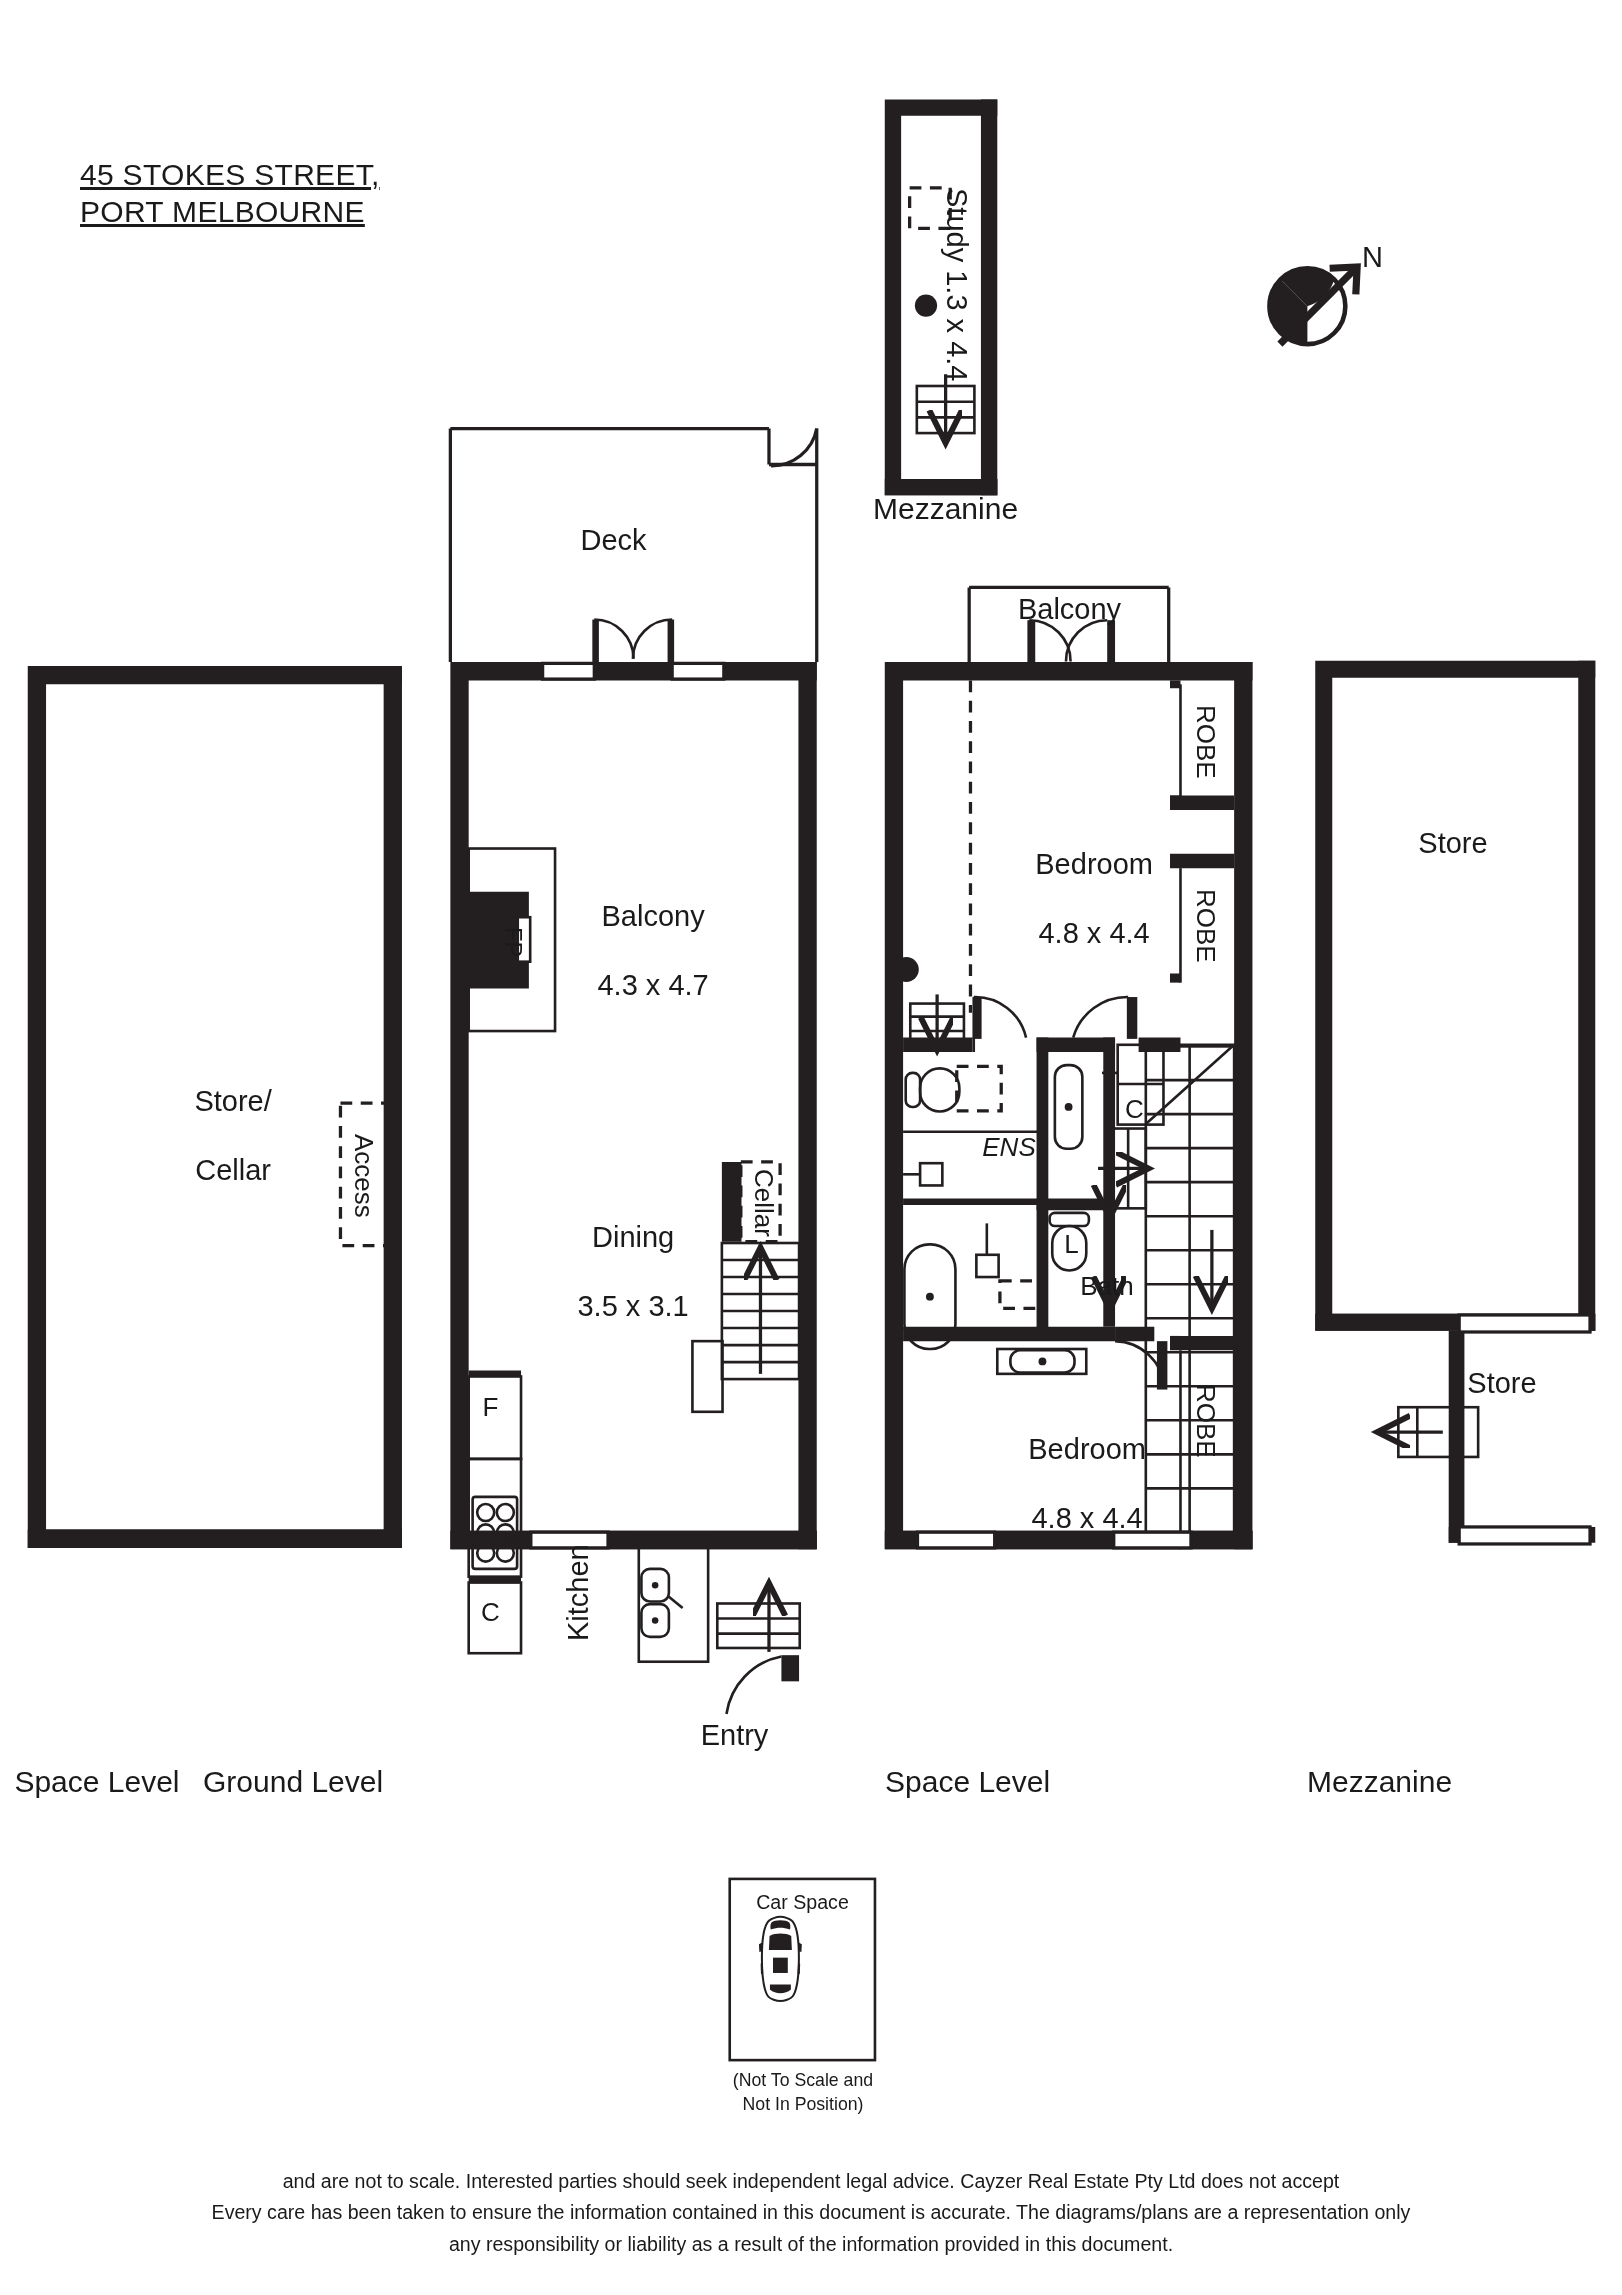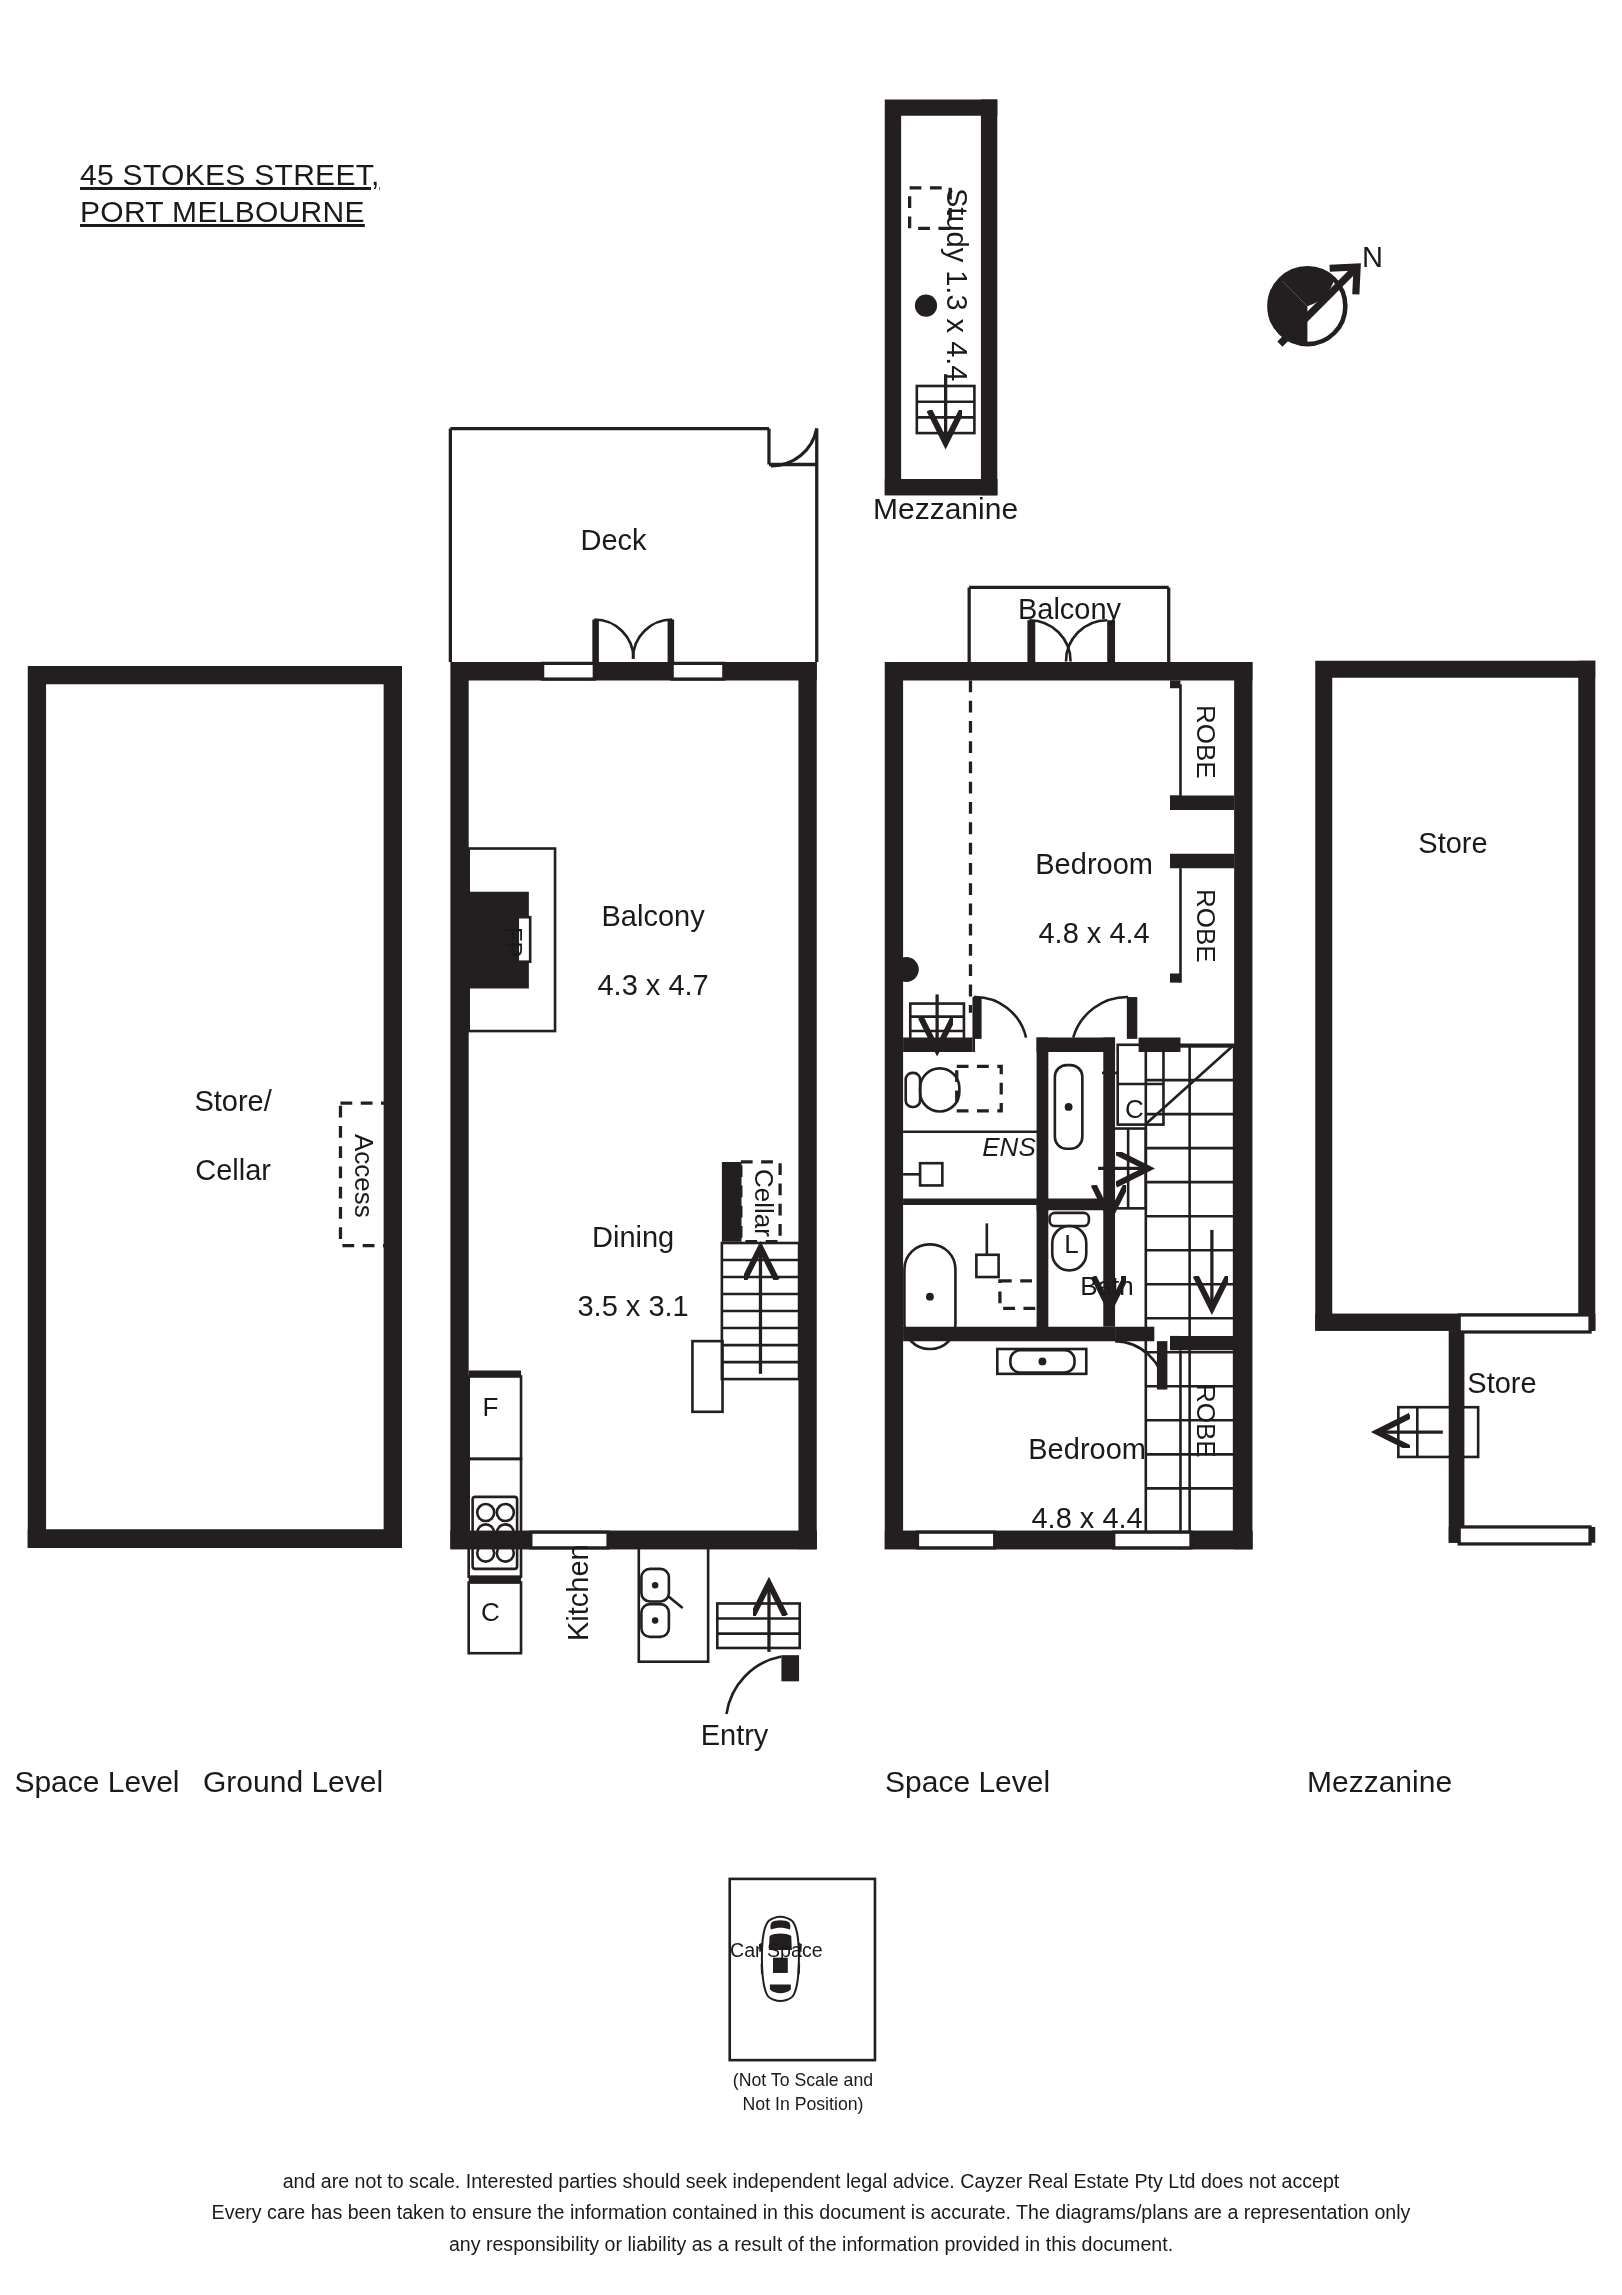--- a/index.html
+++ b/index.html
@@ -11,21 +11,21 @@
 
   .ttl{position:absolute;font-size:30px;line-height:1.22;font-weight:400;letter-spacing:0.3px;}
   .lvl{position:absolute;font-size:30px;line-height:1.1;white-space:nowrap;}
   .rm{position:absolute;font-size:29px;line-height:1.18;text-align:center;white-space:pre;}
   .rm.sm{font-size:26px;}
   .rm.tiny{font-size:23.6px;}
   .vert{writing-mode:vertical-rl;transform:rotate(180deg);}
   .cw{writing-mode:vertical-rl;}
   .disc{position:absolute;text-align:center;font-size:19.6px;line-height:1.6;width:1544px;left:39px;}
   .notscale{position:absolute;text-align:center;font-size:17.7px;line-height:1.35;}
-  .carlbl{position:absolute;font-size:19.6px;text-align:left;margin-top:48px;}
+  .carlbl{position:absolute;font-size:19.6px;text-align:center;}
   .nlbl{position:absolute;font-size:29px;}
 </style>
 </head>
 <body>
 
 <div id="plan">
 
   <div class="ttl" style="left:80px;top:157px;text-decoration:underline;">
     <div>45 STOKES STREET,</div>
     <div>PORT MELBOURNE</div>

